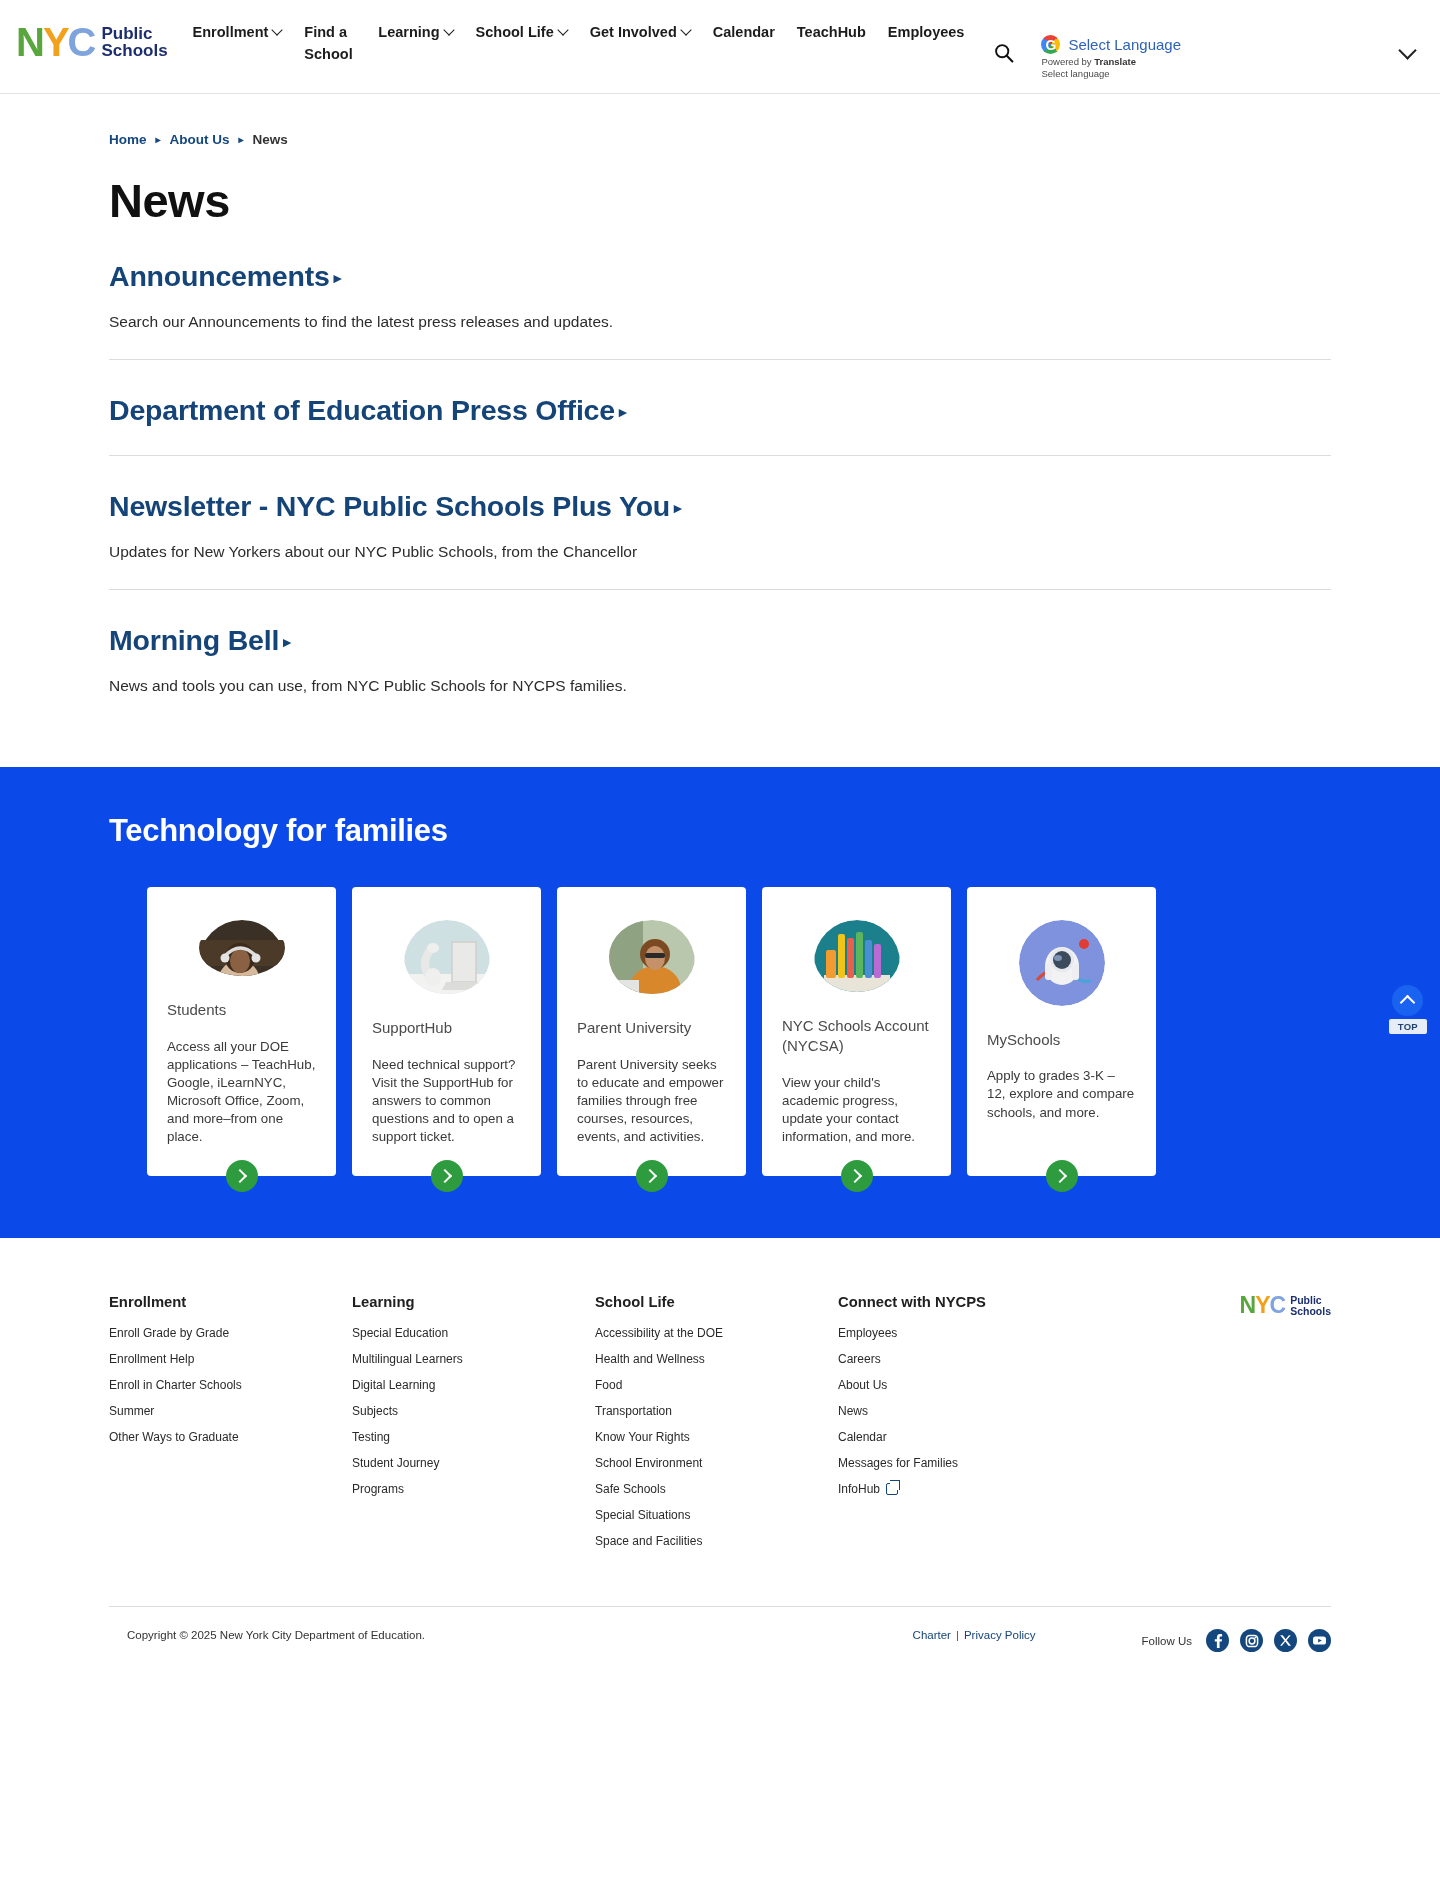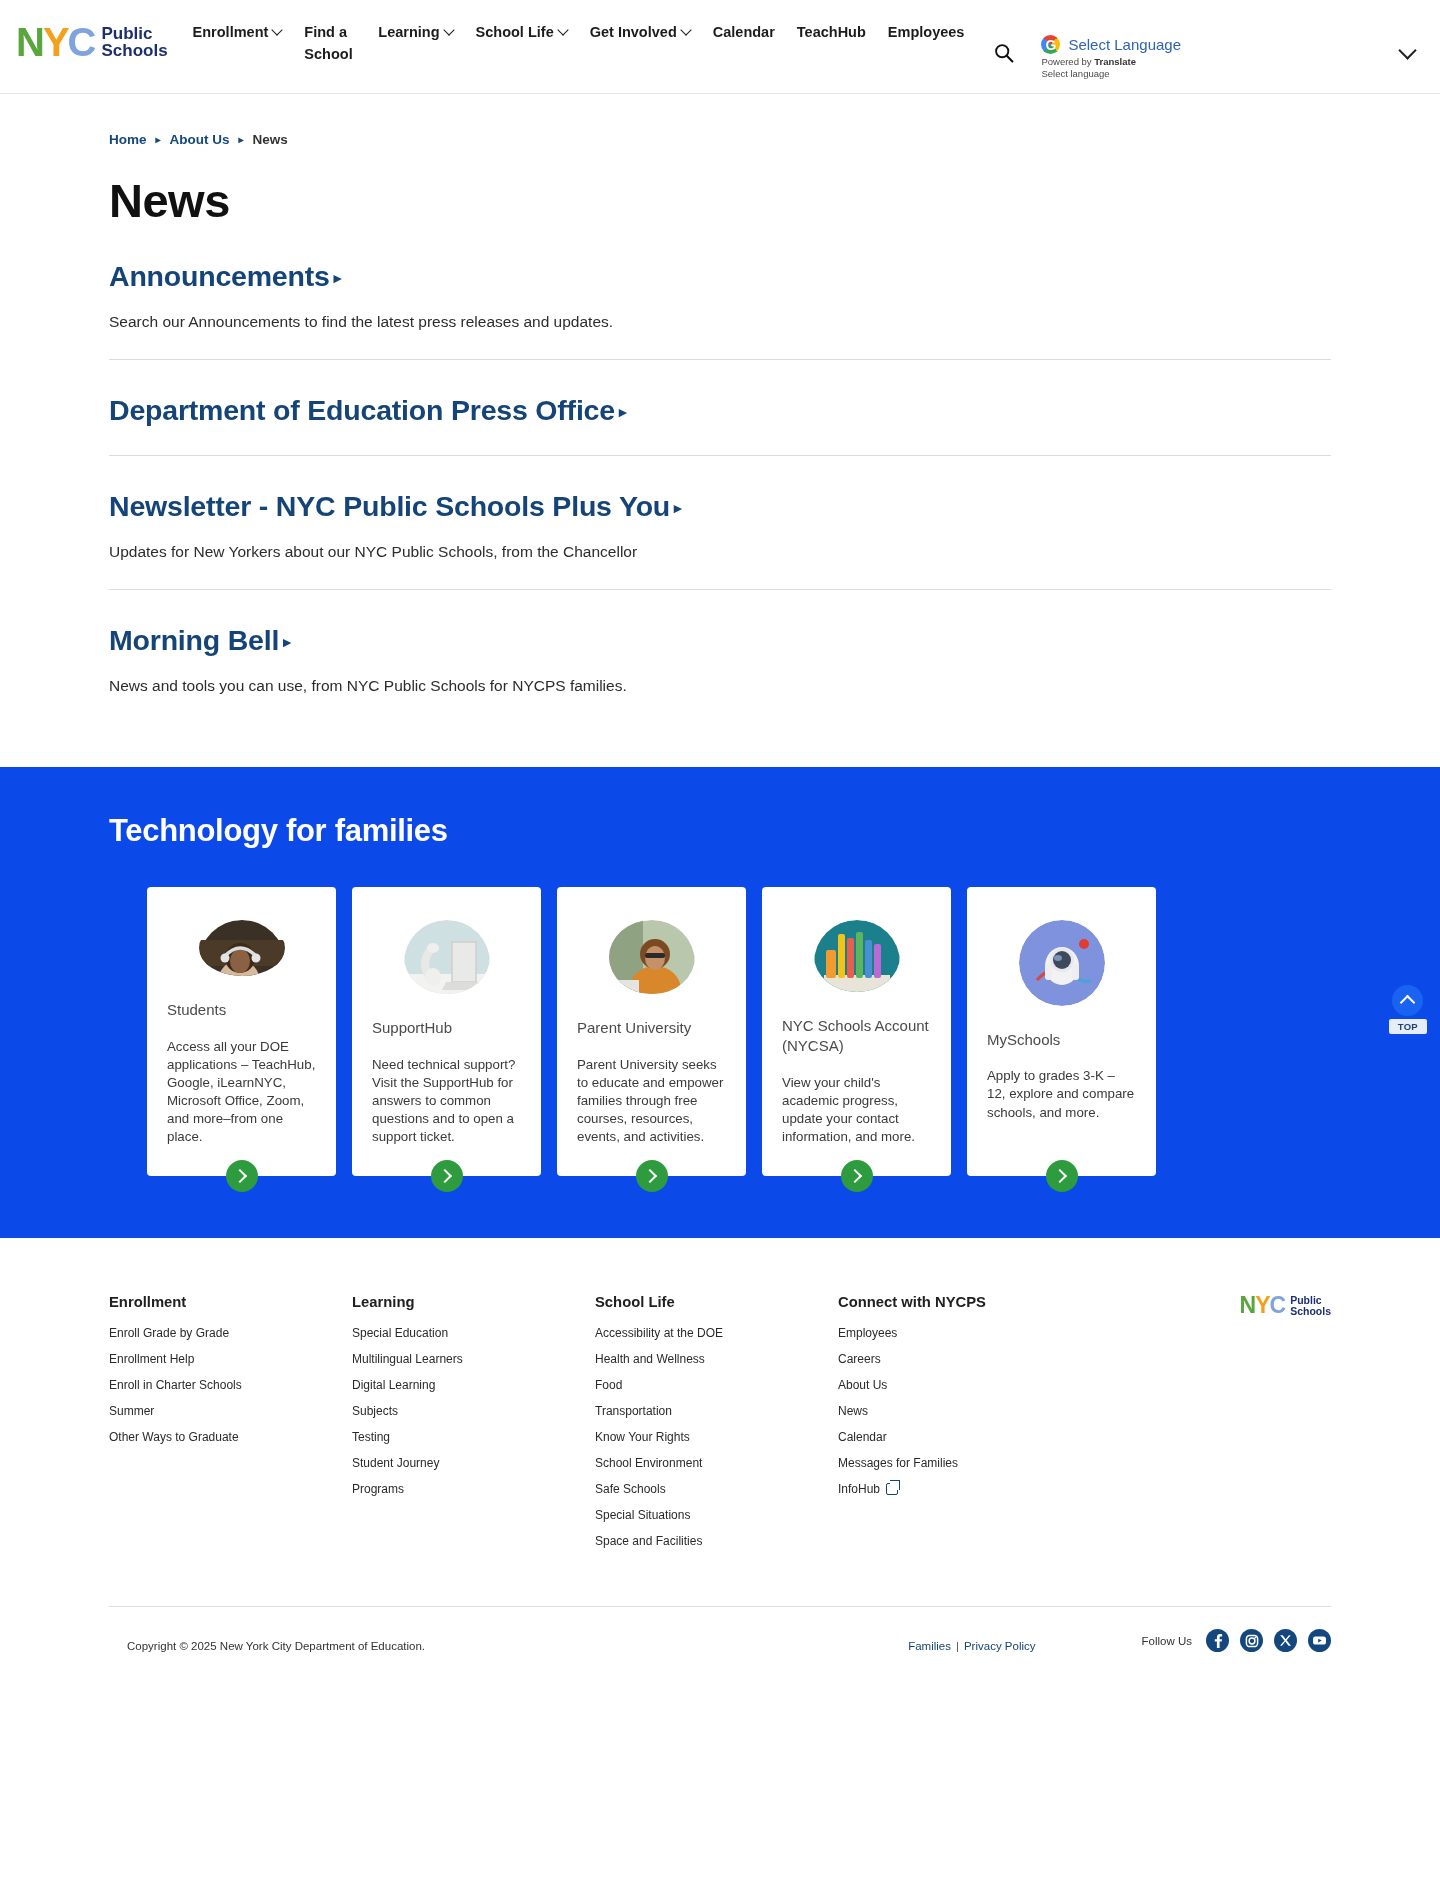--- a/index.html
+++ b/index.html
@@ -262,21 +262,21 @@
     display: flex; align-items: center; gap: 5px;
   }
   .footer-logo .logo-letters { font-size: 23px; letter-spacing: -1px; }
   .footer-logo .logo-words { font-size: 10.5px; }
 
   .footer-bottom {
     margin-top: 46px;
     border-top: 1px solid #dcdcdc;
     padding: 22px 0 26px 0;
     display: flex;
-    align-items: flex-end;
+    align-items: flex-start;
     font-size: 11.5px;
     color: #333;
   }
   .copyright { flex: 0 0 auto; margin-left: 18px; }
   .legal { margin-left: auto; color: #154478; display: flex; gap: 5px; }
   .legal span { cursor: pointer; }
   .legal .divider { color: #555; cursor: default; }
   .follow { margin-left: 106px; display: flex; align-items: center; gap: 11px; }
   .follow-label { font-size: 11.5px; color: #333; margin-right: 3px; }
   .social { width: 23px; height: 23px; border-radius: 50%; background: #14477d; display: flex; align-items: center; justify-content: center; cursor: pointer; }
@@ -563,21 +563,21 @@
         <span>InfoHub</span>
         <span class="ext-icon"></span>
       </div>
     </div>
 
   </div>
 
   <div class="footer-bottom">
     <div class="copyright">Copyright © 2025 New York City Department of Education.</div>
     <div class="legal">
-      <span>Families</span>
+      <span>Charter</span>
       <span class="divider">|</span>
       <span>Privacy Policy</span>
     </div>
     <div class="follow">
       <span class="follow-label">Follow Us</span>
       <span class="social">
         <svg width="14" height="14" viewBox="0 0 14 14">
           <path d="M8.6 14V7.6h2.1l.3-2.4H8.6V3.6c0-.7.2-1.2 1.2-1.2h1.3V.3C10.8.2 10 .1 9.1.1 7.2.1 5.9 1.3 5.9 3.4v1.8H3.8v2.4h2.1V14z" fill="#fff"></path>
         </svg>
       </span>

